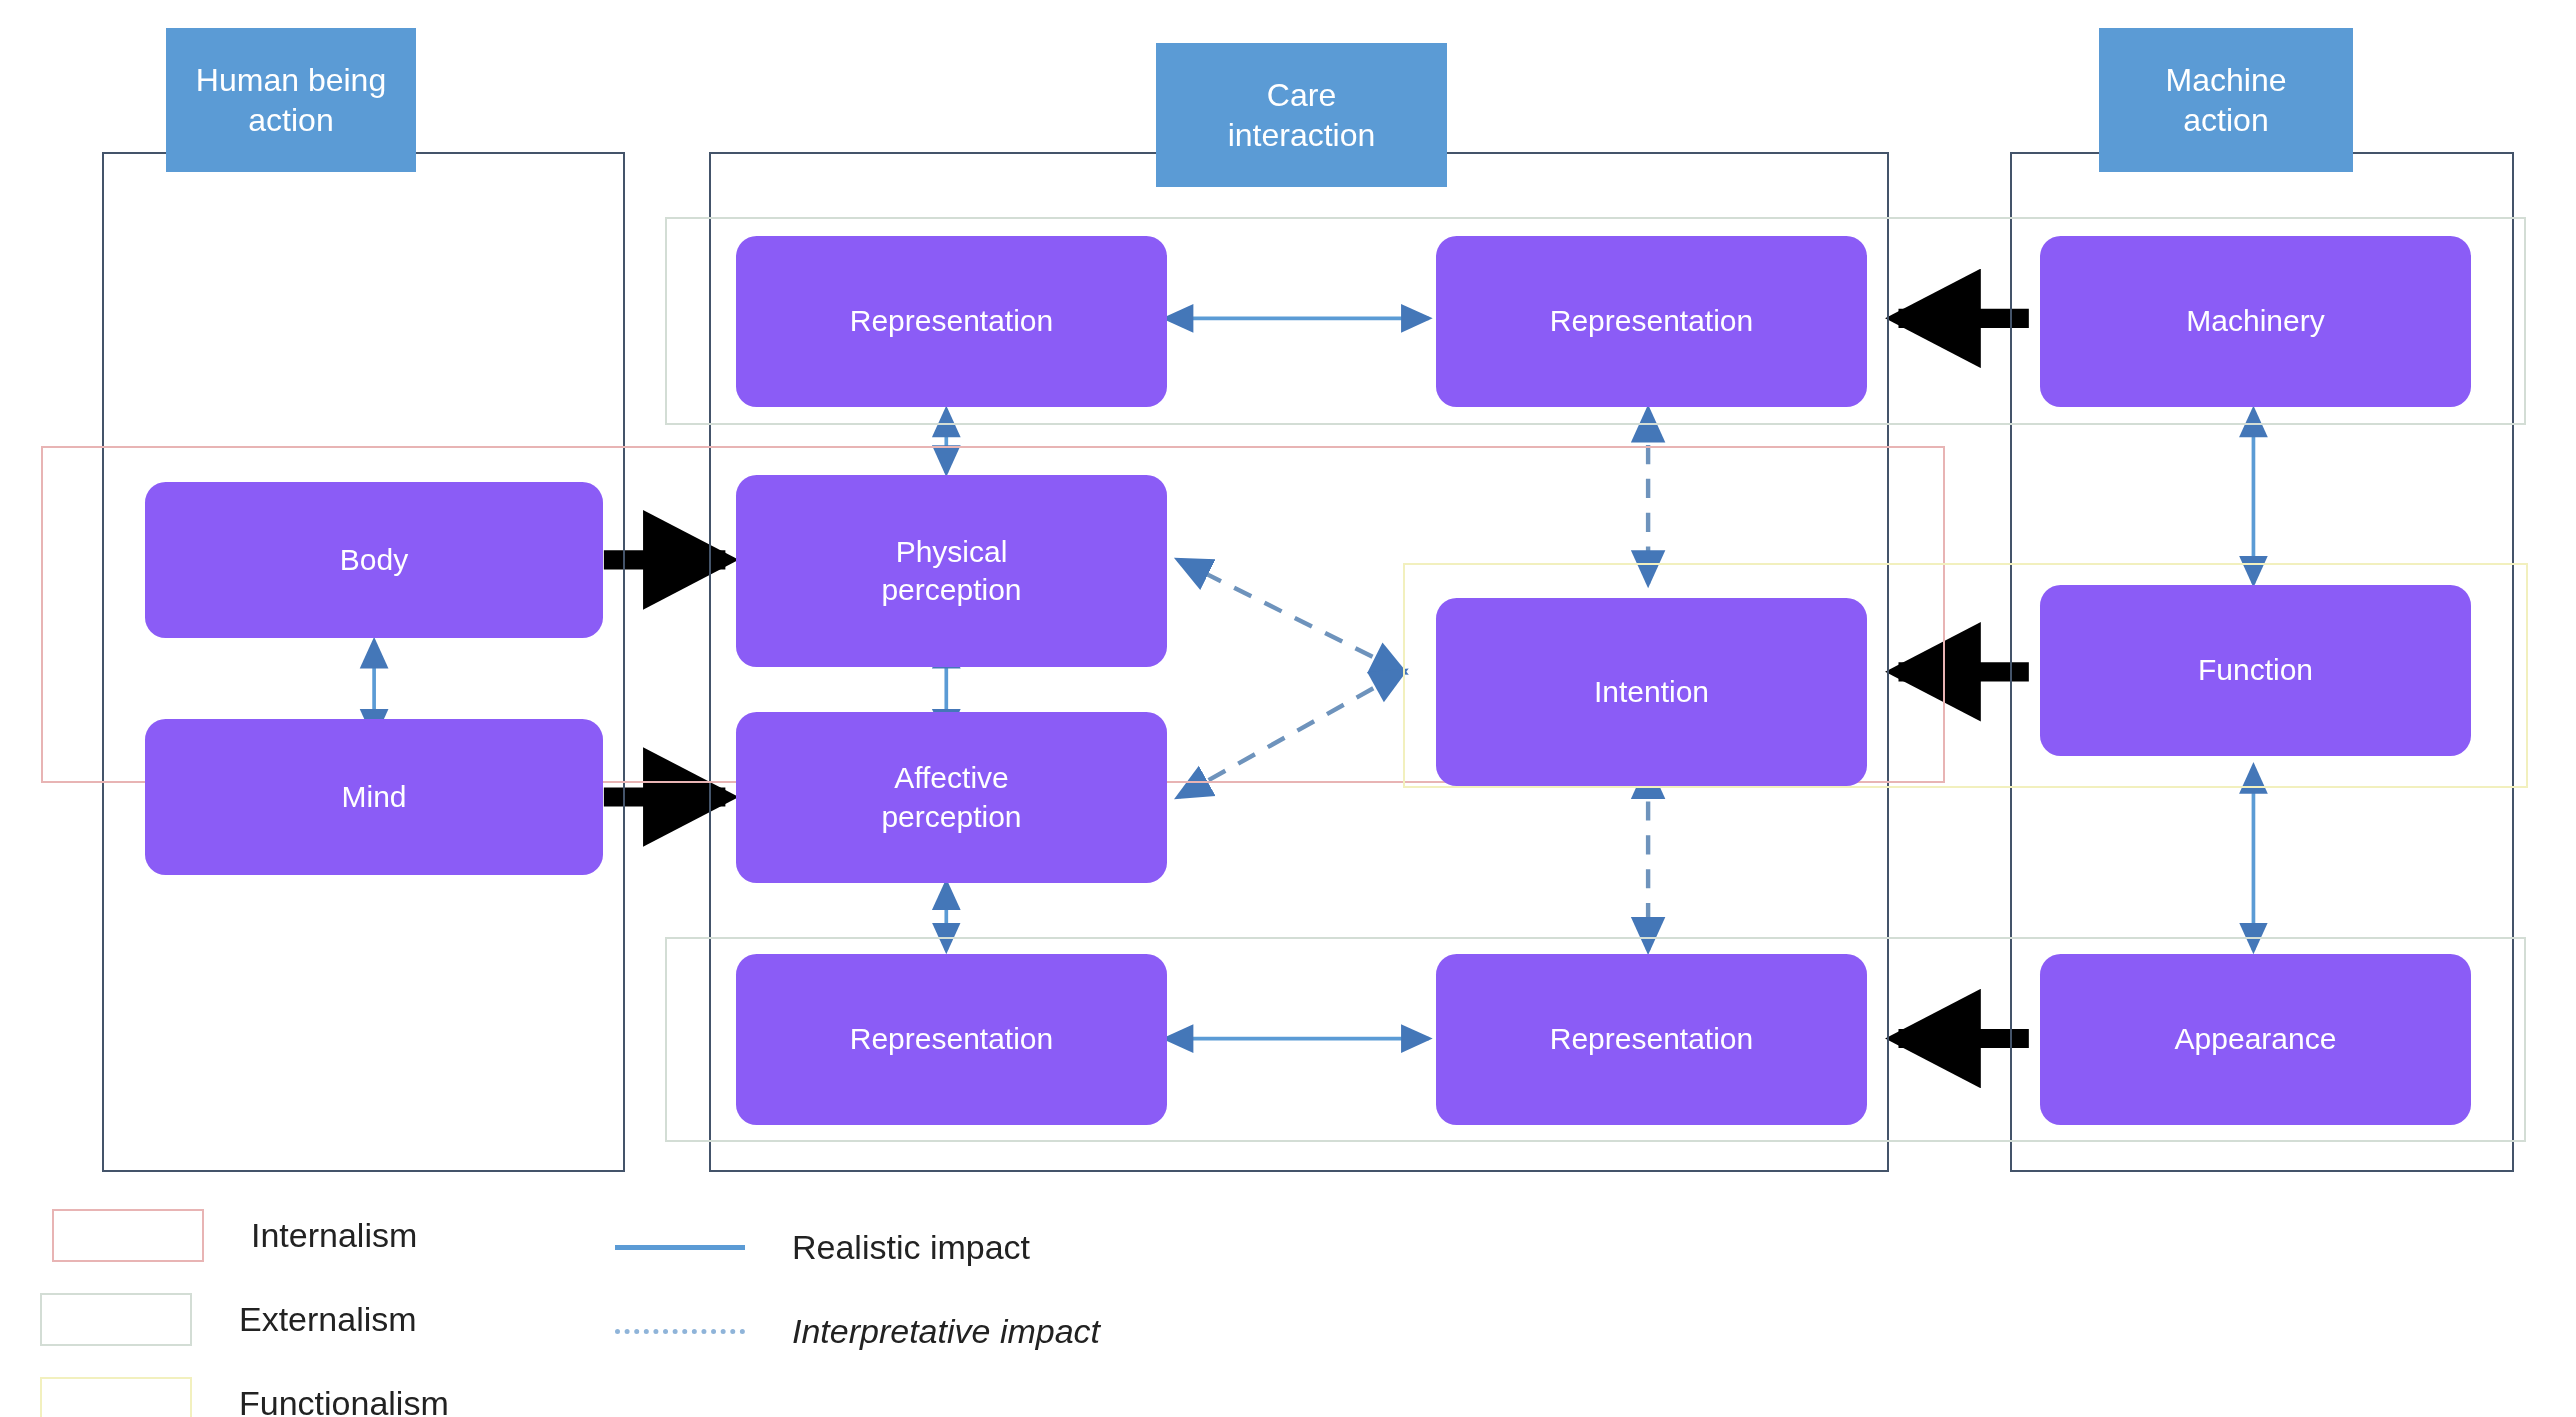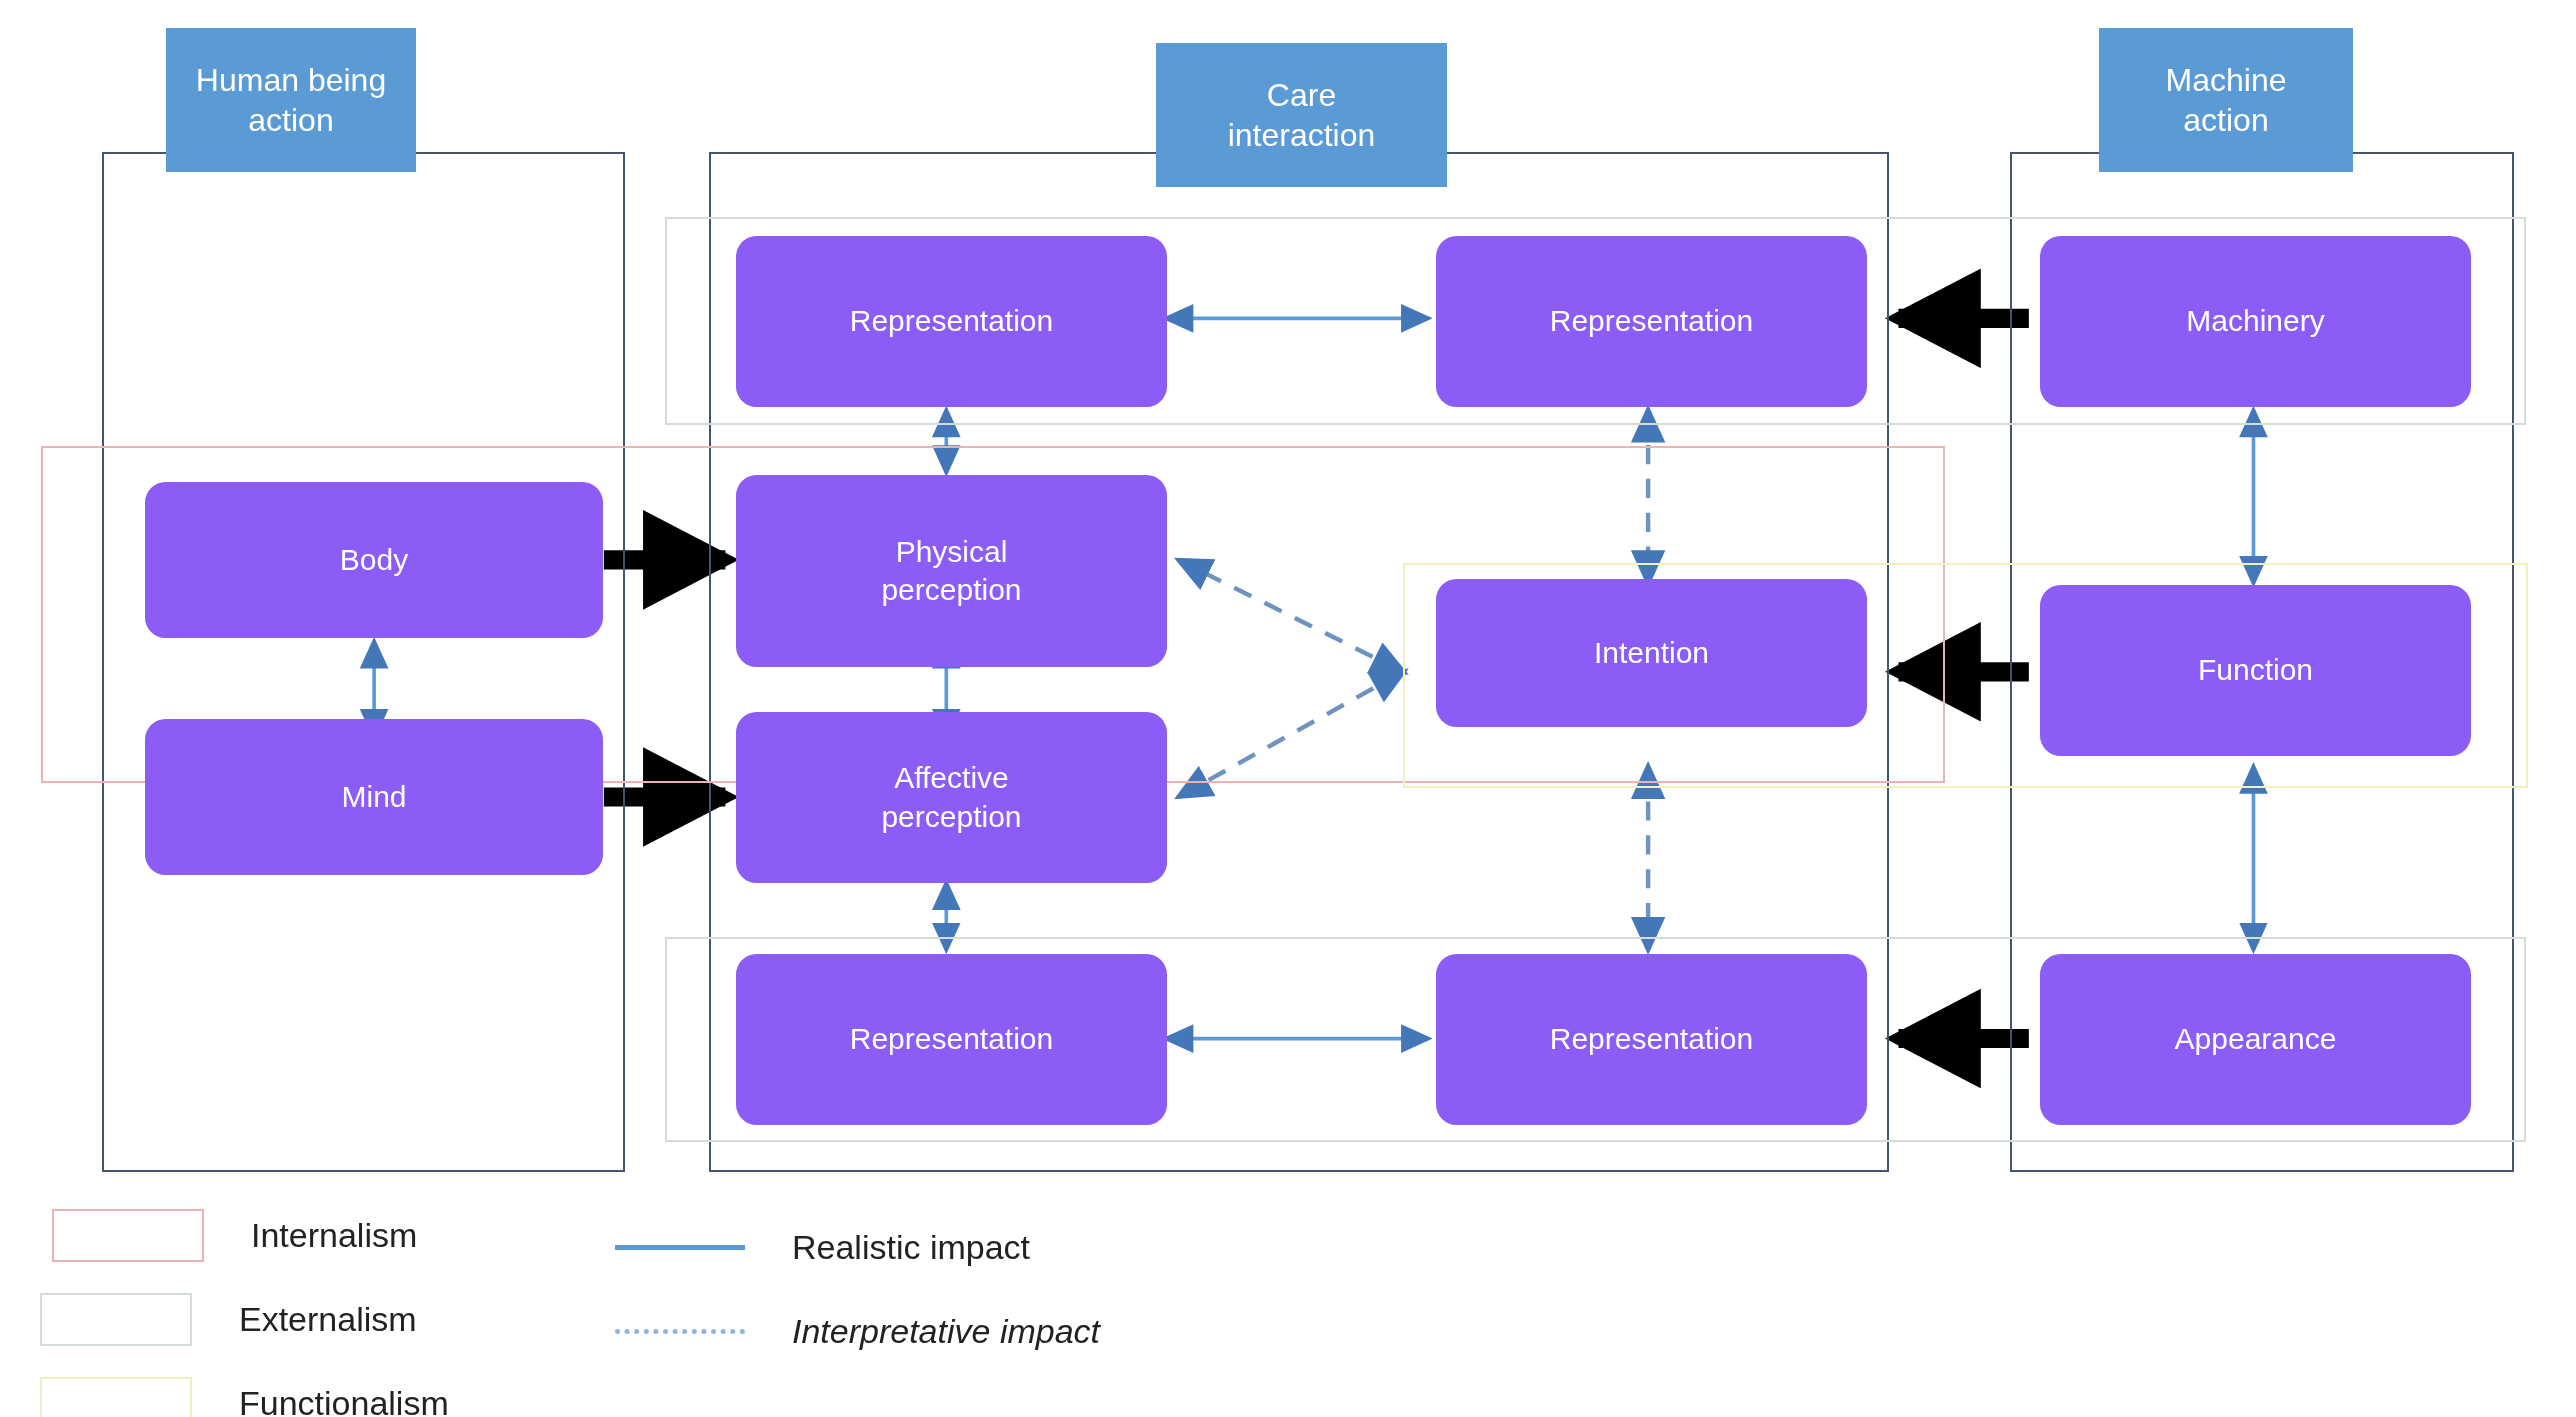--- a/index.html
+++ b/index.html
@@ -133,21 +133,21 @@
 
   <div class="node" style="left:145px;top:482px;width:458px;height:156px;">Body</div>
 
   <div class="node" style="left:736px;top:475px;width:431px;height:192px;">
     <div>
       <div>Physical</div>
       <div>perception</div>
     </div>
   </div>
 
-  <div class="node" style="left:1436px;top:579px;width:431px;height:148px;">Intention</div>
+  <div class="node" style="left:1436px;top:598px;width:431px;height:188px;">Intention</div>
 
   <div class="node" style="left:2040px;top:585px;width:431px;height:171px;">Function</div>
 
   <div class="node" style="left:145px;top:719px;width:458px;height:156px;">Mind</div>
 
   <div class="node" style="left:736px;top:712px;width:431px;height:171px;">
     <div>
       <div>Affective</div>
       <div>perception</div>
     </div>

